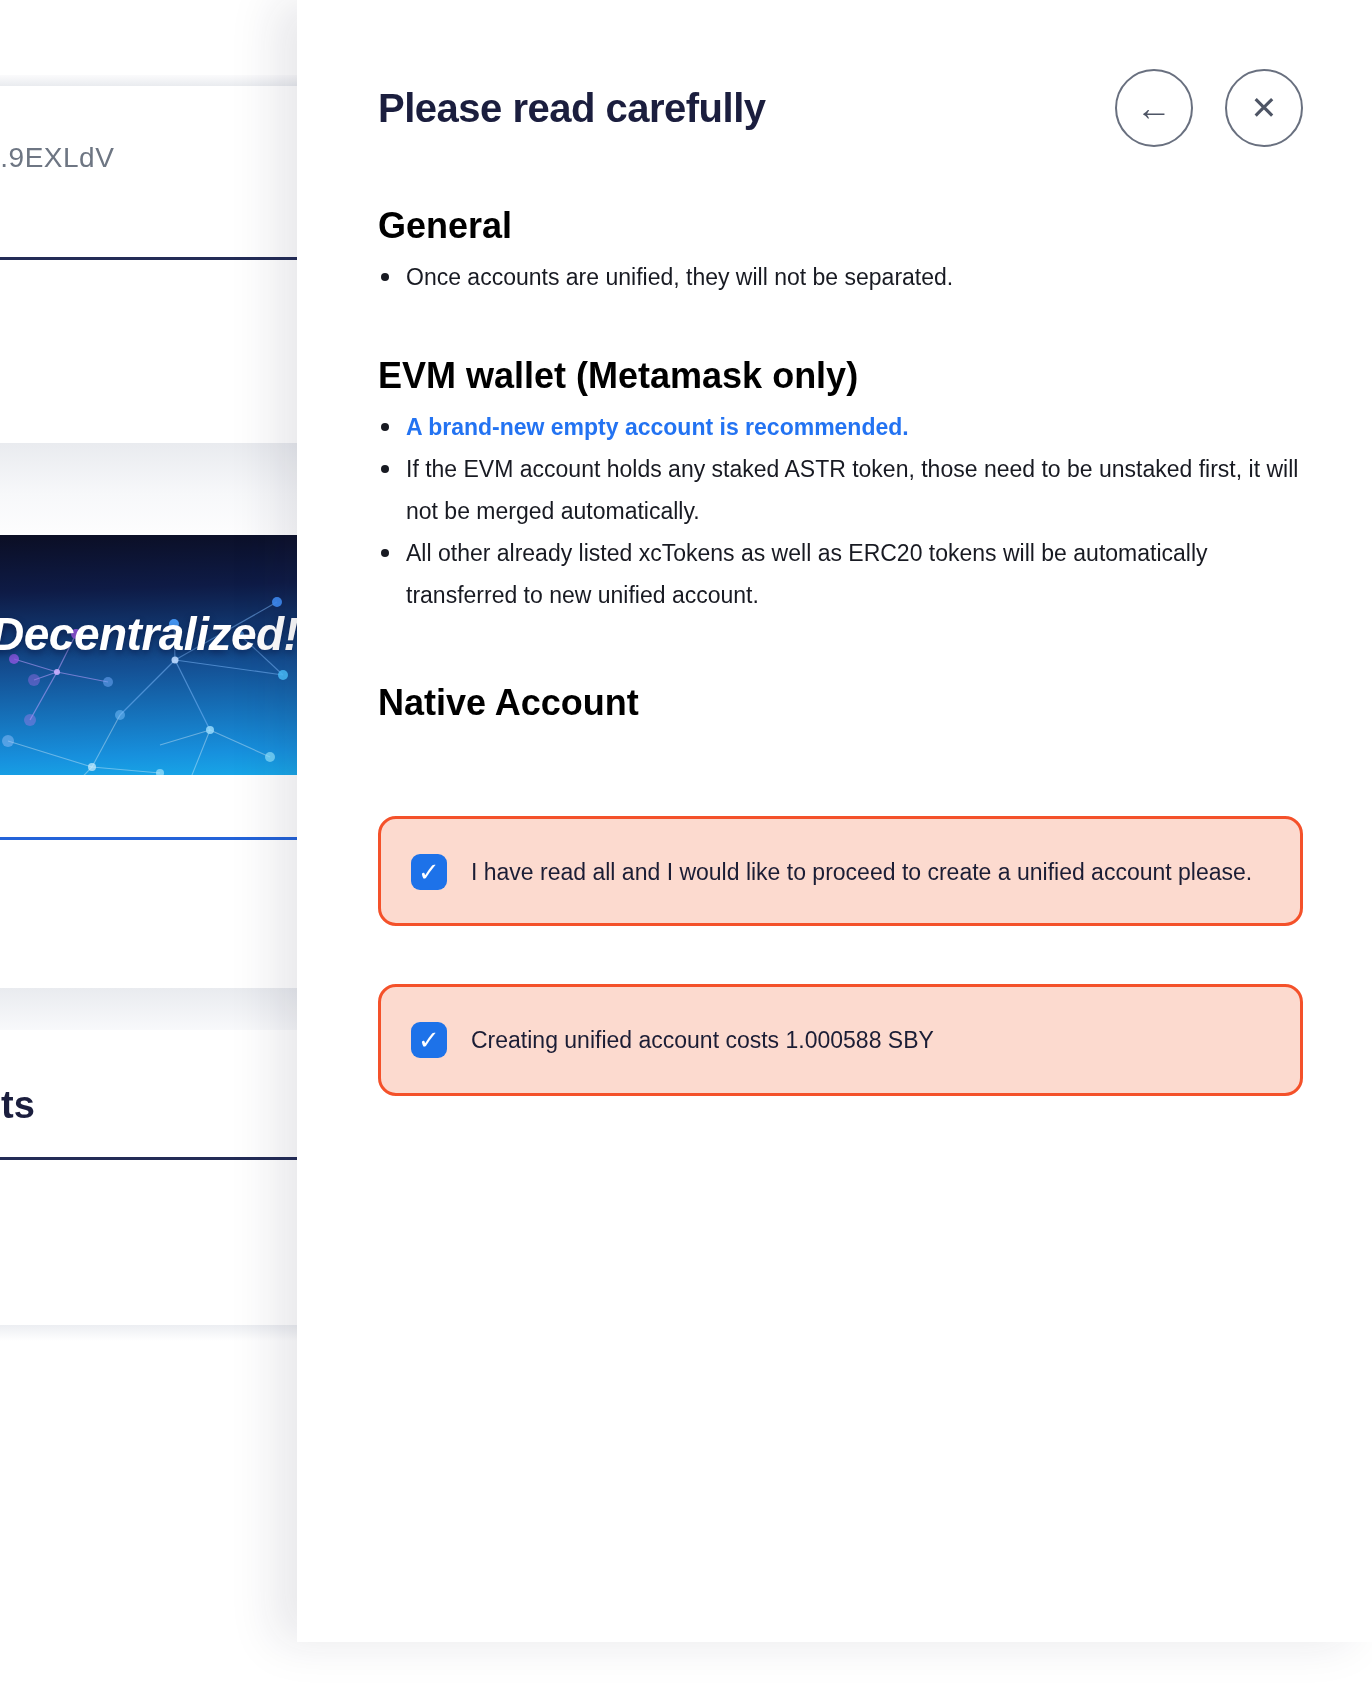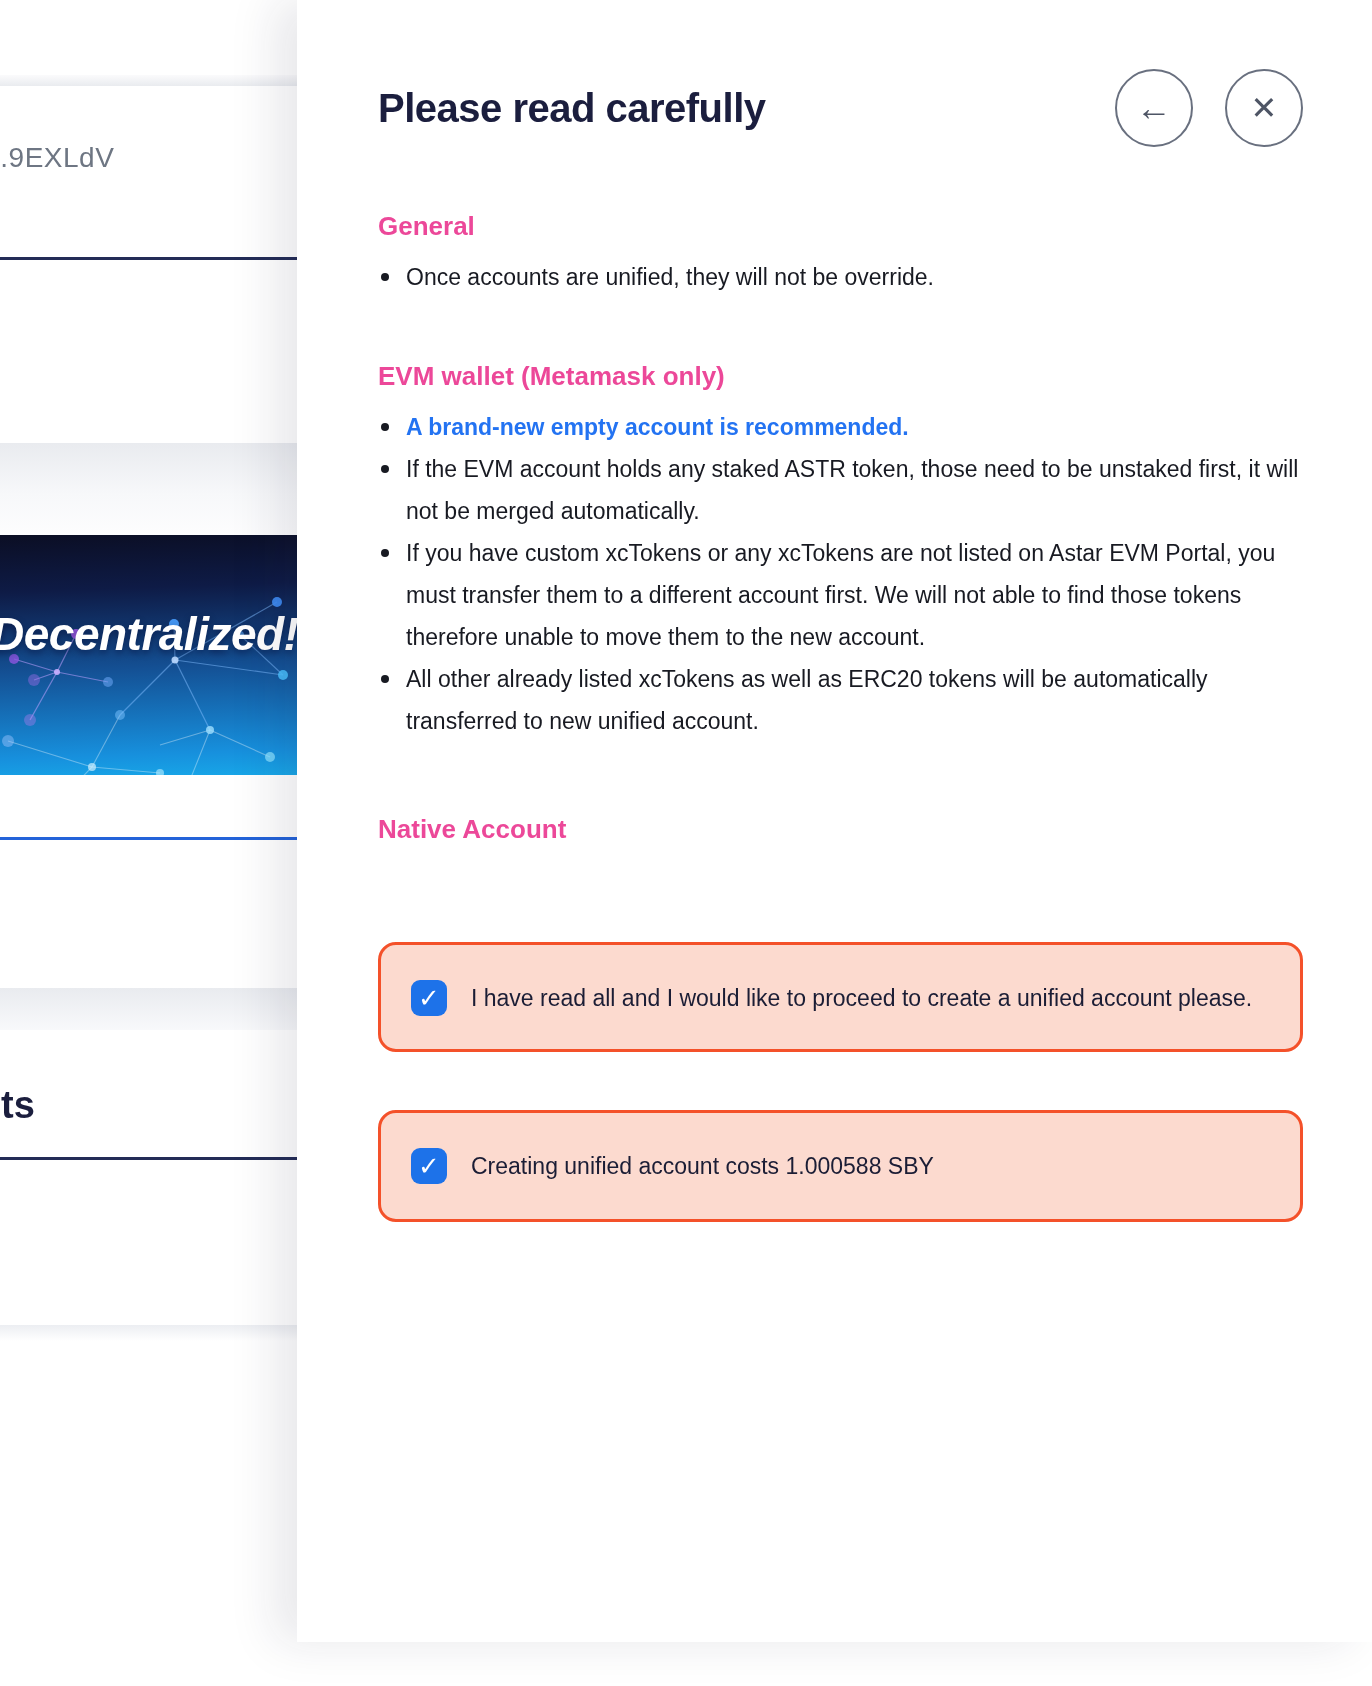--- a/index.html
+++ b/index.html
@@ -45,21 +45,21 @@
   .drawer-title{ margin:0; font-size:40px; font-weight:700; color:#1b1e3e; letter-spacing:-.5px; }
   .hdr-buttons{ display:flex; gap:32px; }
   .circle-btn{
     width:78px; height:78px; border-radius:50%; border:2px solid #69707f;
     background:transparent; color:#4e5565; display:flex; align-items:center; justify-content:center;
     cursor:pointer; padding:0;
   }
   .circle-btn span{ font-size:36px; line-height:1; }
   .circle-btn .x-glyph{ font-size:32px; }
 
-  .sec-heading{ font-size:26px; font-weight:700; color:#ec4899; margin:0; line-height:34px; }
+  .sec-heading{ font-size:36px; font-weight:700; color:#000000; margin:0; line-height:34px; }
   .h-general{ margin-top:62px; }
   .h-evm{ margin-top:61px; }
   .h-native{ margin-top:70px; }
 
   .bullets{ list-style:none; margin:13px 0 0 0; padding:0; font-size:23px; line-height:42px; color:#181a22; }
   .bullets li{ position:relative; padding-left:28px; }
   .bullets li::before{ content:""; position:absolute; left:3px; top:17px; width:8px; height:8px;
                        border-radius:50%; background:#181a22; }
   .bullets li.highlight{ color:#2373f2; font-weight:700; }
 
@@ -169,28 +169,27 @@
           <span>←</span>
         </button>
         <button class="circle-btn">
           <span class="x-glyph">✕</span>
         </button>
       </div>
     </header>
 
     <h2 class="sec-heading h-general">General</h2>
     <ul class="bullets">
-      <li>Once accounts are unified, they will not be override.</li>
+      <li>Once accounts are unified, they will not be separated.</li>
     </ul>
 
     <h2 class="sec-heading h-evm">EVM wallet (Metamask only)</h2>
     <ul class="bullets">
       <li class="highlight">A brand-new empty account is recommended.</li>
       <li>If the EVM account holds any staked ASTR token, those need to be unstaked first, it will not be merged automatically.</li>
-      <li>If you have custom xcTokens or any xcTokens are not listed on Astar EVM Portal, you must transfer them to a different account first. We will not able to find those tokens therefore unable to move them to the new account.</li>
       <li>All other already listed xcTokens as well as ERC20 tokens will be automatically transferred to new unified account.</li>
     </ul>
 
     <h2 class="sec-heading h-native">Native Account</h2>
 
     <div class="consent-box">
       <span class="checkbox">
         <span>✓</span>
       </span>
       <p>I have read all and I would like to proceed to create a unified account please.</p>

